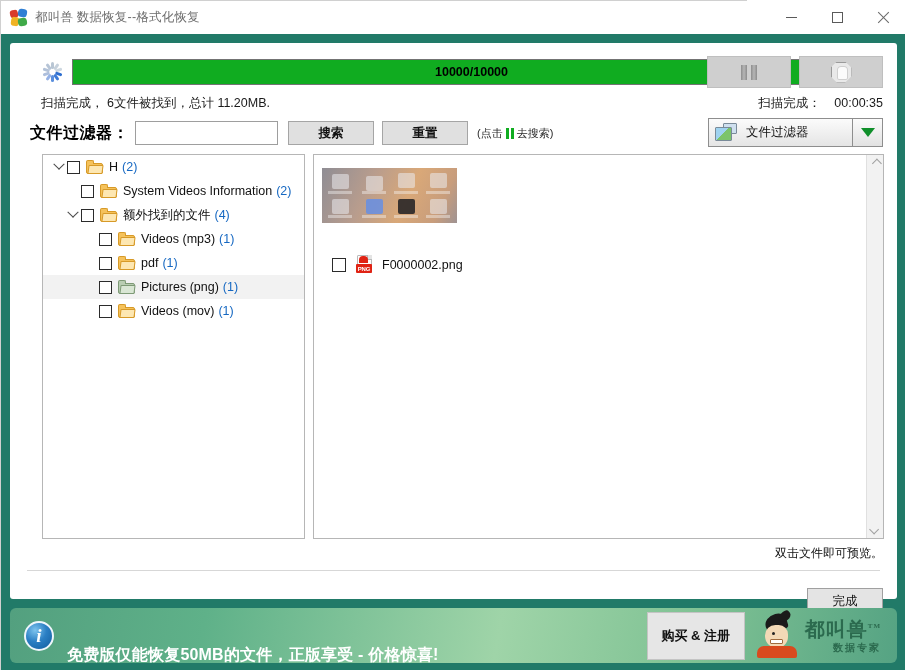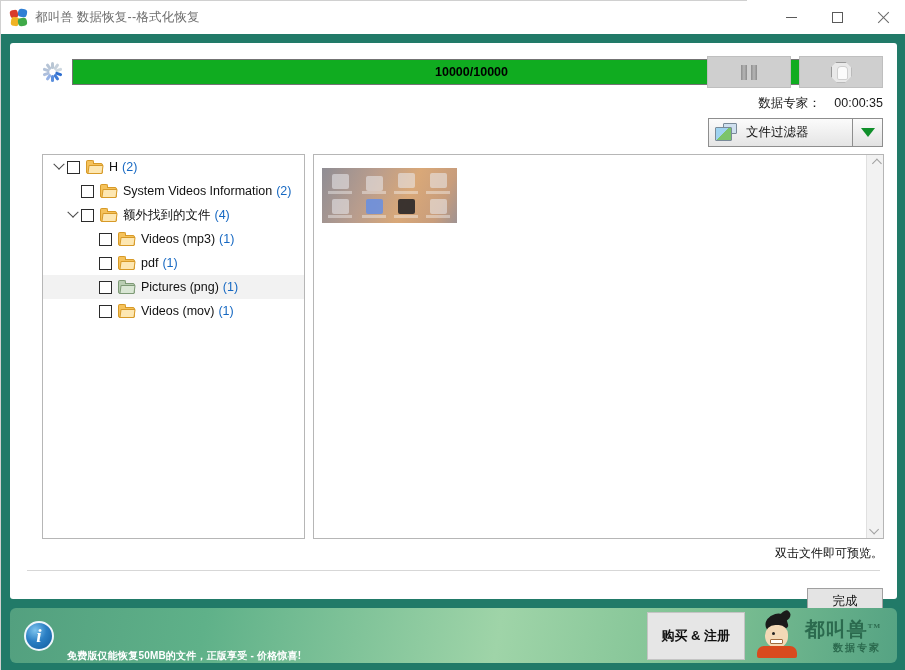--- a/index.html
+++ b/index.html
@@ -379,21 +379,21 @@
   #promo-info-icon {
     width: 30px; height: 30px; border-radius: 50%;
     margin-left: 14px; margin-right: 13px; flex: 0 0 auto;
     background: radial-gradient(circle at 35% 28%, #7ec4ee 0%, #2b7fc4 45%, #115b9c 100%);
     border: 2px solid #eef6fb;
     display: flex; align-items: center; justify-content: center;
     color: #fff; font-size: 19px; font-weight: bold; font-style: italic;
     font-family: "Liberation Serif", serif;
   }
   #promo-text {
-    font-size: 10px; font-weight: bold; color: #ffffff;
+    font-size: 16px; font-weight: bold; color: #ffffff;
     flex: 1 1 auto; letter-spacing: .2px; margin-top: 40px;
   }
   #buy-button {
     width: 98px; height: 48px;
     background: #e6e6e6; border: 1px solid #c4c4c4;
     font-size: 13px; font-weight: bold; color: #111;
     font-family: "Liberation Sans", sans-serif;
     margin-right: 8px; flex: 0 0 auto; cursor: pointer;
   }
   #brand-logo {
@@ -491,25 +491,40 @@
           <span id="pause-icon">
               <span></span>
               <span></span>
             </span>
         </div>
         <div class="scan-btn">
           <span id="stop-icon"></span>
         </div>
       </div>
 
+      <div id="scan-status">扫描完成，  6文件被找到，总计 11.20MB.</div>
       <div id="elapsed-time">
-        <span>数据专家：</span>
+        <span>扫描完成：</span>
         <span class="v">00:00:35</span>
       </div>
 
+      <div id="filter-row">
+        <span id="filter-label">文件过滤器：</span>
+        <input id="filter-input" type="text" value="" placeholder="" style="">
+        <button id="search-button" class="gray-btn">搜索</button>
+        <button id="reset-button" class="gray-btn">重置</button>
+        <span id="filter-hint">
+          <span>(点击</span>
+          <span id="hint-pause-icon">
+              <span></span>
+              <span></span>
+            </span>
+          <span>去搜索)</span>
+        </span>
+      </div>
 
       <div id="view-mode">
         <span id="view-mode-icon">
           <span class="ph ph1"></span>
             <span class="ph ph2"></span>
         </span>
         <span id="view-mode-label">文件过滤器</span>
         <span id="view-mode-arrow"></span>
       </div>
 
@@ -603,20 +618,30 @@
             <span class="dlb" style="left:6px;top:47px"></span>
             <span class="dic" style="left:44px;top:31px;background:rgba(90,140,240,0.75)"></span>
             <span class="dlb" style="left:40px;top:47px"></span>
             <span class="dic" style="left:76px;top:31px;background:rgba(30,30,34,0.85)"></span>
             <span class="dlb" style="left:72px;top:47px"></span>
             <span class="dic" style="left:108px;top:31px"></span>
             <span class="dlb" style="left:104px;top:47px"></span>
           </div>
         </div>
 
+        <div id="file-entry">
+          <span id="file-entry-checkbox"></span>
+          <span id="file-entry-icon">
+            <span class="sheet"></span>
+              <span class="corner"></span>
+              <span class="cap"></span>
+            <span class="badge">PNG</span>
+          </span>
+          <span>F0000002.png</span>
+        </div>
 
         <div id="file-scrollbar">
           <span class="sb-arrow up">
               <i></i>
             </span>
           <span class="sb-arrow down">
               <i></i>
             </span>
         </div>
       </div>

